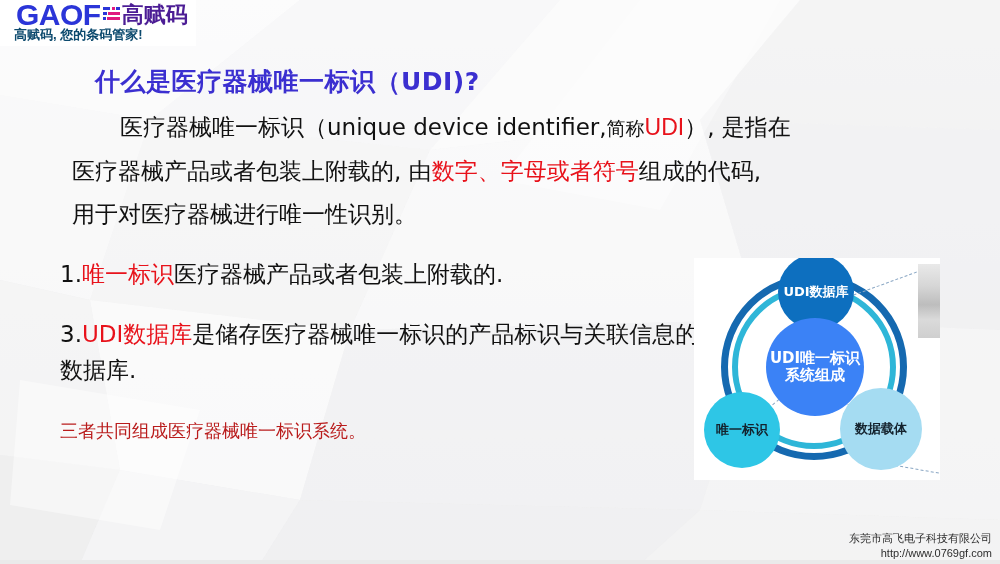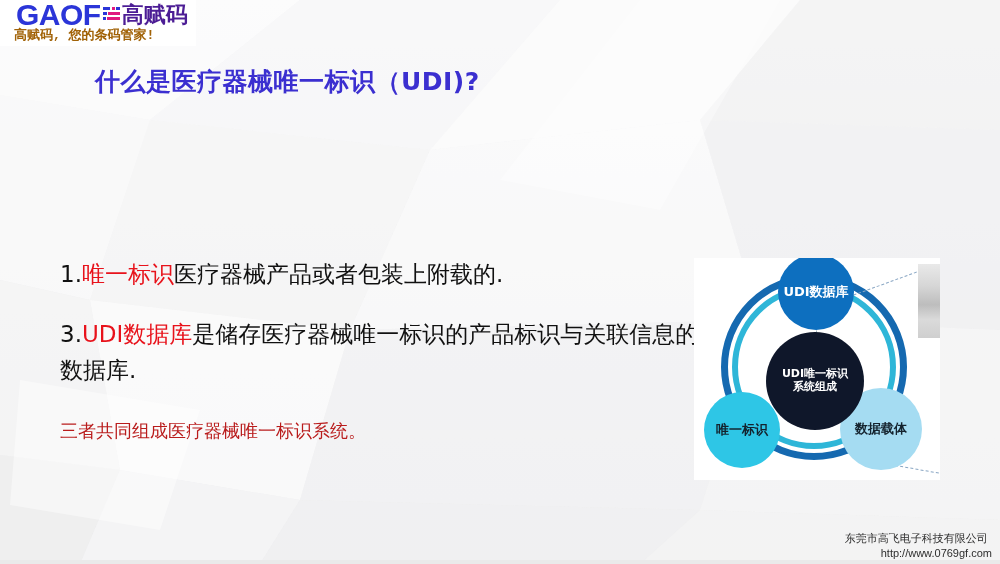--- a/index.html
+++ b/index.html
@@ -78,24 +78,24 @@
     font-weight: bold;
     font-size: 22px;
     color: #4c1d95;
     line-height: 24px;
     letter-spacing: 0px;
   }
   #logo-tag {
     position: absolute;
     left: 14px;
     top: 26px;
-    font-family: Liberation Mono, monospace;
+    font-family: Liberation Sans, sans-serif;
     font-size: 13px;
     font-weight: bold;
-    color: #a16207;
+    color: #0c4a6e;
     white-space: nowrap;
   }
 
   
   #page-title {
     position: absolute;
     left: 95px;
     top: 58px;
     font-family: "DejaVu Sans", "Liberation Sans", sans-serif;
     font-size: 25px;
@@ -192,25 +192,25 @@
     display: flex;
     align-items: center;
     justify-content: center;
     text-align: center;
     font-family: "DejaVu Sans", "Liberation Sans", sans-serif;
     font-weight: bold;
     line-height: 1.15;
     box-sizing: border-box;
   }
   #node-center {
-    left: 72px; top: 74px;
+    left: 72px; top: 60px;
     width: 98px; height: 98px;
-    background: #0f172a;
+    background: #3b82f6;
     color: #ffffff;
-    font-size: 11px;
+    font-size: 15px;
     z-index: 6;
   }
   #node-top {
     left: 84px; top: -4px;
     width: 76px; height: 76px;
     background: #0d6fbf;
     color: #ffffff;
     font-size: 13px;
     z-index: 5;
   }
@@ -252,21 +252,21 @@
     height: 74px;
     background: linear-gradient(180deg,#e9e9e9 0%,#d6d6d6 30%,#bdbdbd 55%,#dadada 75%,#cfcfcf 100%);
     z-index: 7;
   }
 
   
   #footer {
     position: absolute;
     right: 8px;
     bottom: 4px;
-    text-align: center;
+    text-align: right;
     z-index: 15;
   }
   #footer .f-cn {
     font-family: "DejaVu Sans", "Liberation Sans", sans-serif;
     font-size: 11px;
     color: #2d2d2d;
     line-height: 15px;
     white-space: nowrap;
   }
   #footer .f-url {
@@ -325,20 +325,25 @@
         <i style="left:0;top:11px;width:3px;background:#2b35d8;"></i>
         <i style="left:4px;top:11px;width:13px;background:#e0197e;"></i>
       </span>
       <span id="logo-cn">高赋码</span>
     </div>
     <div id="logo-tag">高赋码, 您的条码管家!</div>
   </div>
 
   <div id="page-title">什么是医疗器械唯一标识（UDI)?</div>
 
+  <div id="intro">
+    <div class="intro-line first"><span>医疗器械唯一标识（unique device identifier,</span><span class="sm">简称</span><span class="red en">UDI</span><span>）, 是指在</span></div>
+    <div class="intro-line"><span>医疗器械产品或者包装上附载的, 由</span><span class="red">数字、字母或者符号</span><span>组成的代码,</span></div>
+    <div class="intro-line">用于对医疗器械进行唯一性识别。</div>
+  </div>
 
   <div id="points">
     <div class="point point-1"><span class="num">1.</span><span class="red">唯一标识</span><span>医疗器械产品或者包装上附载的.</span></div>
     <div class="point point-3"><span class="num">3.</span><span class="red">UDI数据库</span><span>是储存医疗器械唯一标识的产品标识与关联信息的数据库.</span></div>
     <div class="closing">三者共同组成医疗器械唯一标识系统。</div>
   </div>
 
   <div id="diagram-card">
     <div class="dgm">
 

